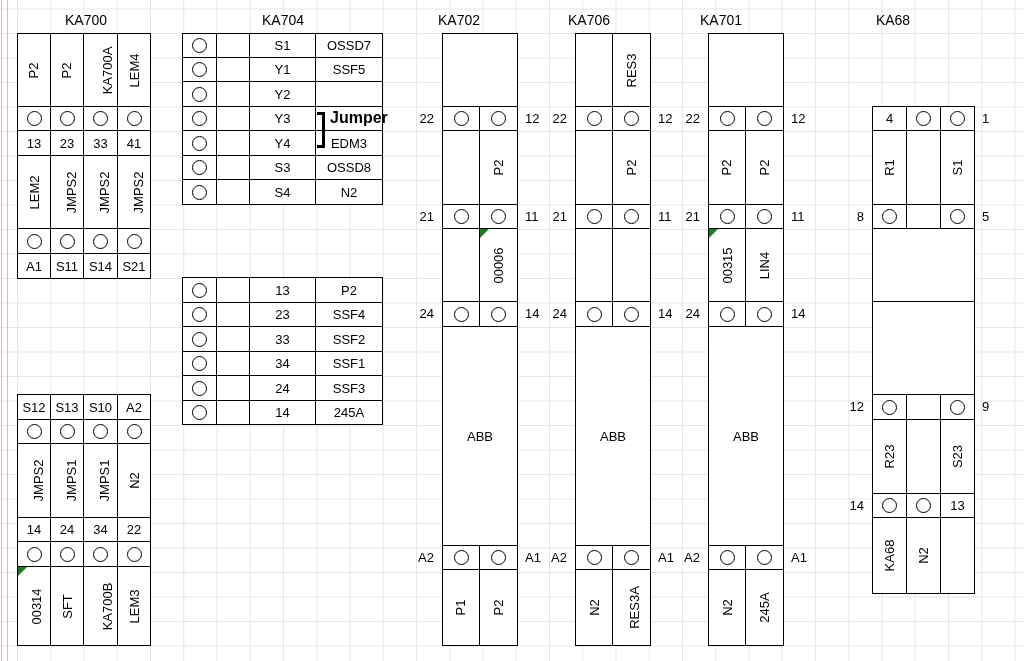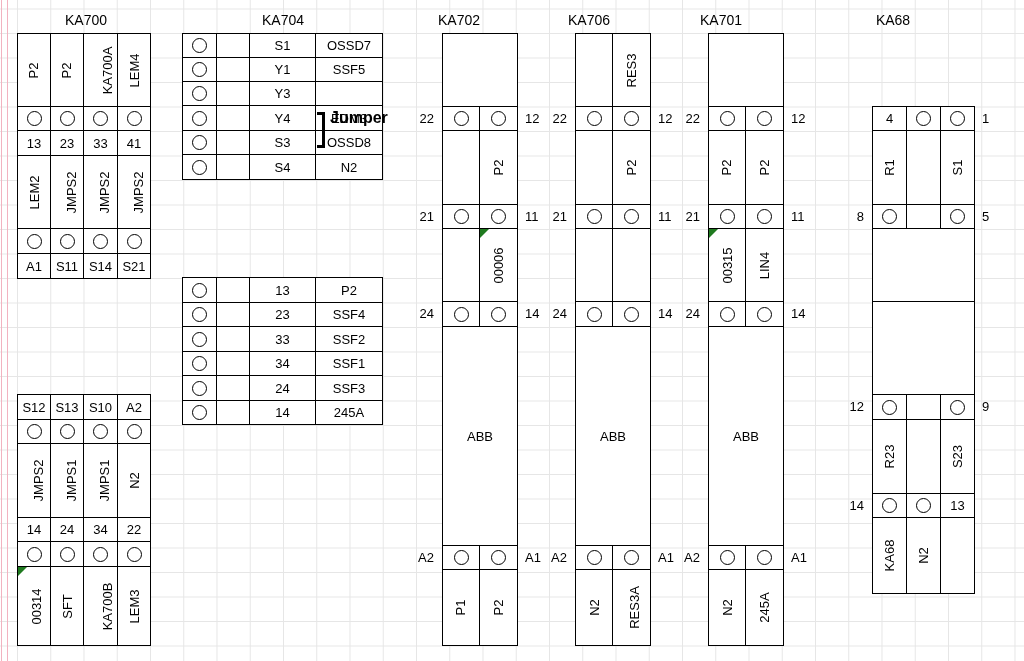--- a/index.html
+++ b/index.html
@@ -187,20 +187,28 @@
       <td class="tag">OSSD7</td>
     </tr>
     <tr style="height:24px">
       <td>
             <div class="circ"></div>
           </td>
       <td></td>
       <td>Y1</td>
       <td class="tag">SSF5</td>
     </tr>
+    <tr style="height:25px">
+      <td>
+            <div class="circ"></div>
+          </td>
+      <td></td>
+      <td>Y2</td>
+      <td></td>
+    </tr>
     <tr style="height:24px">
       <td>
             <div class="circ"></div>
           </td>
       <td></td>
       <td>Y3</td>
       <td></td>
     </tr>
     <tr style="height:25px">
       <td>

